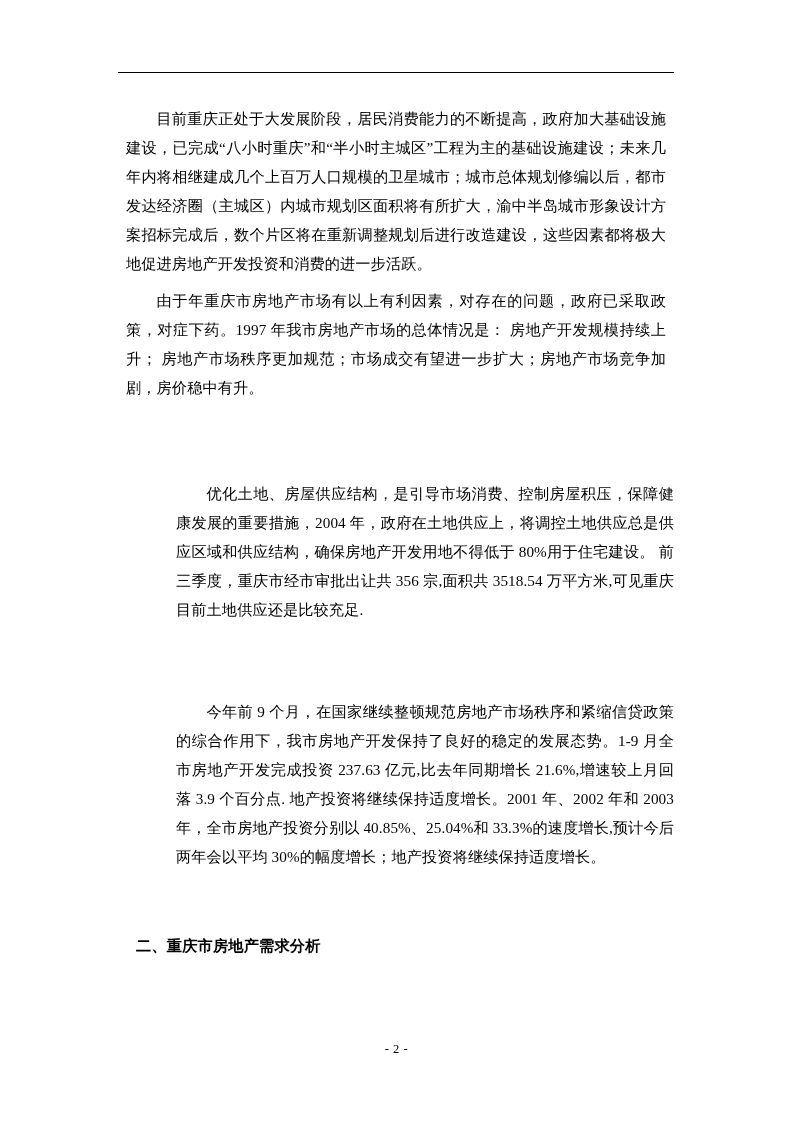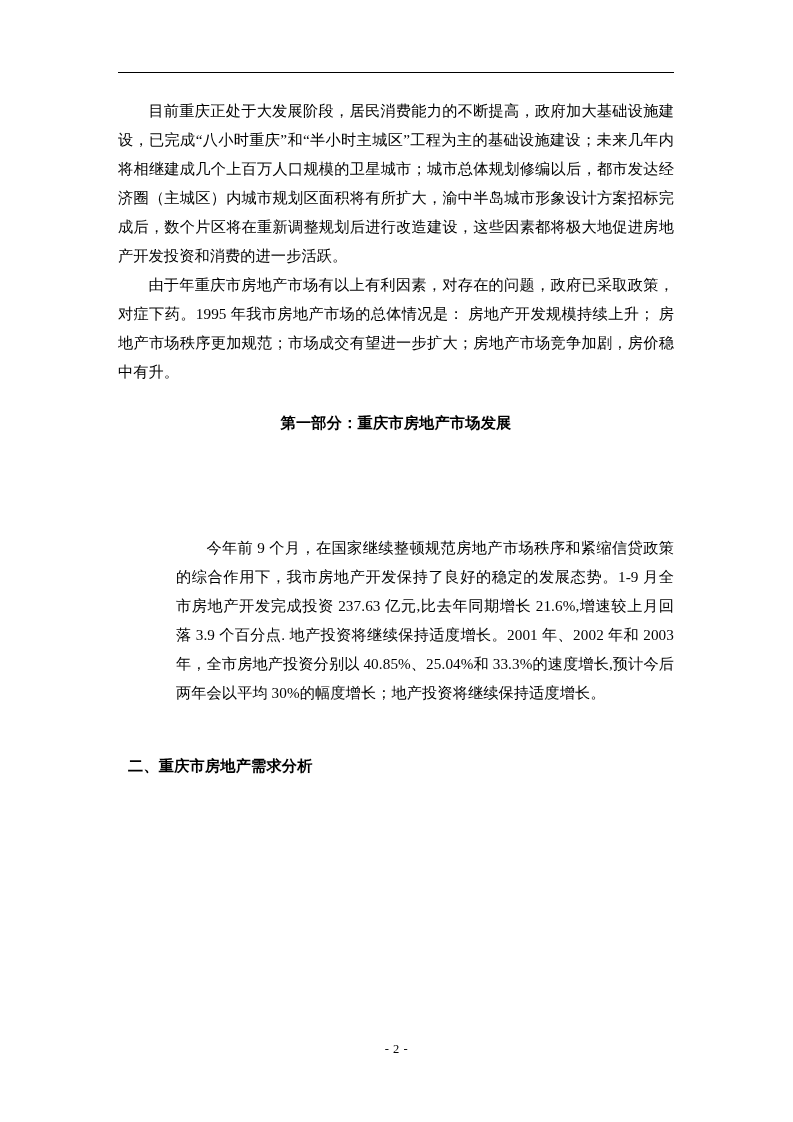--- a/index.html
+++ b/index.html
@@ -30,21 +30,21 @@
     border-top: 1.6px solid #000;
   }
   
   .content {
     position: absolute;
     left: 118px;
     top: 96px;
     width: 556px;
   }
   p, h1, h2, h3, h4 {
-    margin: 0;
+    margin: 8px;
     padding: 0;
     font-weight: normal;
   }
   .para {
     font-size: 15.2px;
     line-height: 29px;
     text-align: justify;
     text-justify: inter-ideograph;
     text-indent: 2em;
     letter-spacing: 0.1px;
@@ -105,34 +105,34 @@
 <body>
 
 <div class="page">
 
   <div class="header-rule"></div>
 
   <div class="content">
 
     <p class="para">目前重庆正处于大发展阶段，居民消费能力的不断提高，政府加大基础设施建设，已完成“八小时重庆”和“半小时主城区”工程为主的基础设施建设；未来几年内将相继建成几个上百万人口规模的卫星城市；城市总体规划修编以后，都市发达经济圈（主城区）内城市规划区面积将有所扩大，渝中半岛城市形象设计方案招标完成后，数个片区将在重新调整规划后进行改造建设，这些因素都将极大地促进房地产开发投资和消费的进一步活跃。</p>
 
-    <p class="para">由于年重庆市房地产市场有以上有利因素，对存在的问题，政府已采取政策，对症下药。1995 年我市房地产市场的总体情况是： 房地产开发规模持续上升； 房地产市场秩序更加规范；市场成交有望进一步扩大；房地产市场竞争加剧，房价稳中有升。</p>
+    <p class="para">由于年重庆市房地产市场有以上有利因素，对存在的问题，政府已采取政策，对症下药。1997 年我市房地产市场的总体情况是： 房地产开发规模持续上升； 房地产市场秩序更加规范；市场成交有望进一步扩大；房地产市场竞争加剧，房价稳中有升。</p>
 
     <div class="spacer-md"></div>
 
-    <h1 class="center-heading">第一部分：重庆市房地产市场发展</h1>
 
     <div class="spacer-sm"></div>
 
 
     <div class="spacer-sm"></div>
 
 
     <div class="spacer-sm"></div>
 
+    <p class="para-indent">优化土地、房屋供应结构，是引导市场消费、控制房屋积压，保障健康发展的重要措施，2004 年，政府在土地供应上，将调控土地供应总是供应区域和供应结构，确保房地产开发用地不得低于 80%用于住宅建设。 前三季度，重庆市经市审批出让共 356 宗,面积共 3518.54 万平方米,可见重庆目前土地供应还是比较充足.</p>
 
     <div class="spacer-xl"></div>
 
 
     <div class="spacer-sm"></div>
 
     <p class="para-indent">今年前 9 个月，在国家继续整顿规范房地产市场秩序和紧缩信贷政策的综合作用下，我市房地产开发保持了良好的稳定的发展态势。1-9 月全市房地产开发完成投资 237.63 亿元,比去年同期增长 21.6%,增速较上月回落 3.9 个百分点. 地产投资将继续保持适度增长。2001 年、2002 年和 2003 年，全市房地产投资分别以 40.85%、25.04%和 33.3%的速度增长,预计今后两年会以平均 30%的幅度增长；地产投资将继续保持适度增长。</p>
 
     <div class="spacer-xl"></div>
 

